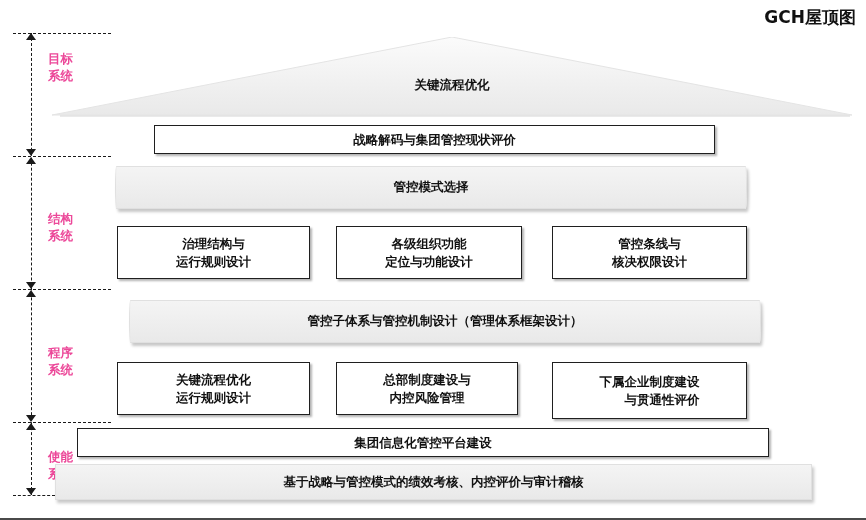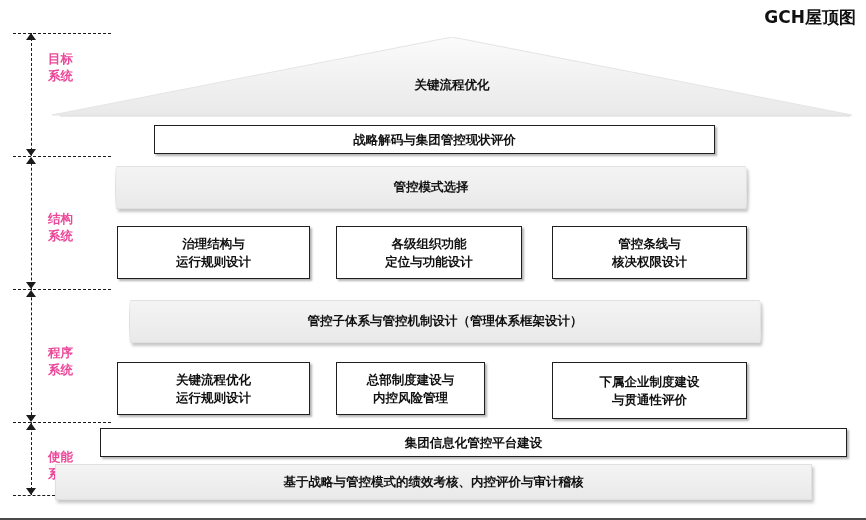--- a/index.html
+++ b/index.html
@@ -200,30 +200,30 @@
   </div>
 
   <div class="gbanner" style="left:129px; top:300px; width:632px; height:43px;">管控子体系与管控机制设计（管理体系框架设计）</div>
 
   <div class="wbox" style="left:117px; top:362px; width:193px; height:53px;">
     <div>
       <span>关键流程优化</span><br>
       <span>运行规则设计</span>
     </div>
   </div>
-  <div class="wbox" style="left:336px; top:362px; width:149px; height:53px;">
+  <div class="wbox" style="left:336px; top:362px; width:182px; height:53px;">
     <div>
       <span>总部制度建设与</span><br>
       <span>内控风险管理</span>
     </div>
   </div>
-  <div class="wbox" style="left:552px; top:362px; width:195px; height:57px;">
+  <div class="wbox" style="left:552px; top:362px; width:195px; height:57px;text-align:right;">
     <div>
       <span>下属企业制度建设</span><br>
       <span>与贯通性评价</span>
     </div>
   </div>
 
-  <div class="wbox" style="left:100px; top:428px; width:747px; height:29px;">集团信息化管控平台建设</div>
+  <div class="wbox" style="left:77px; top:428px; width:692px; height:29px;">集团信息化管控平台建设</div>
 
   <div class="gbanner flat" style="left:55px; top:464px; width:757px; height:36px;">基于战略与管控模式的绩效考核、内控评价与审计稽核</div>
 
 </div>
 
 </body></html>

